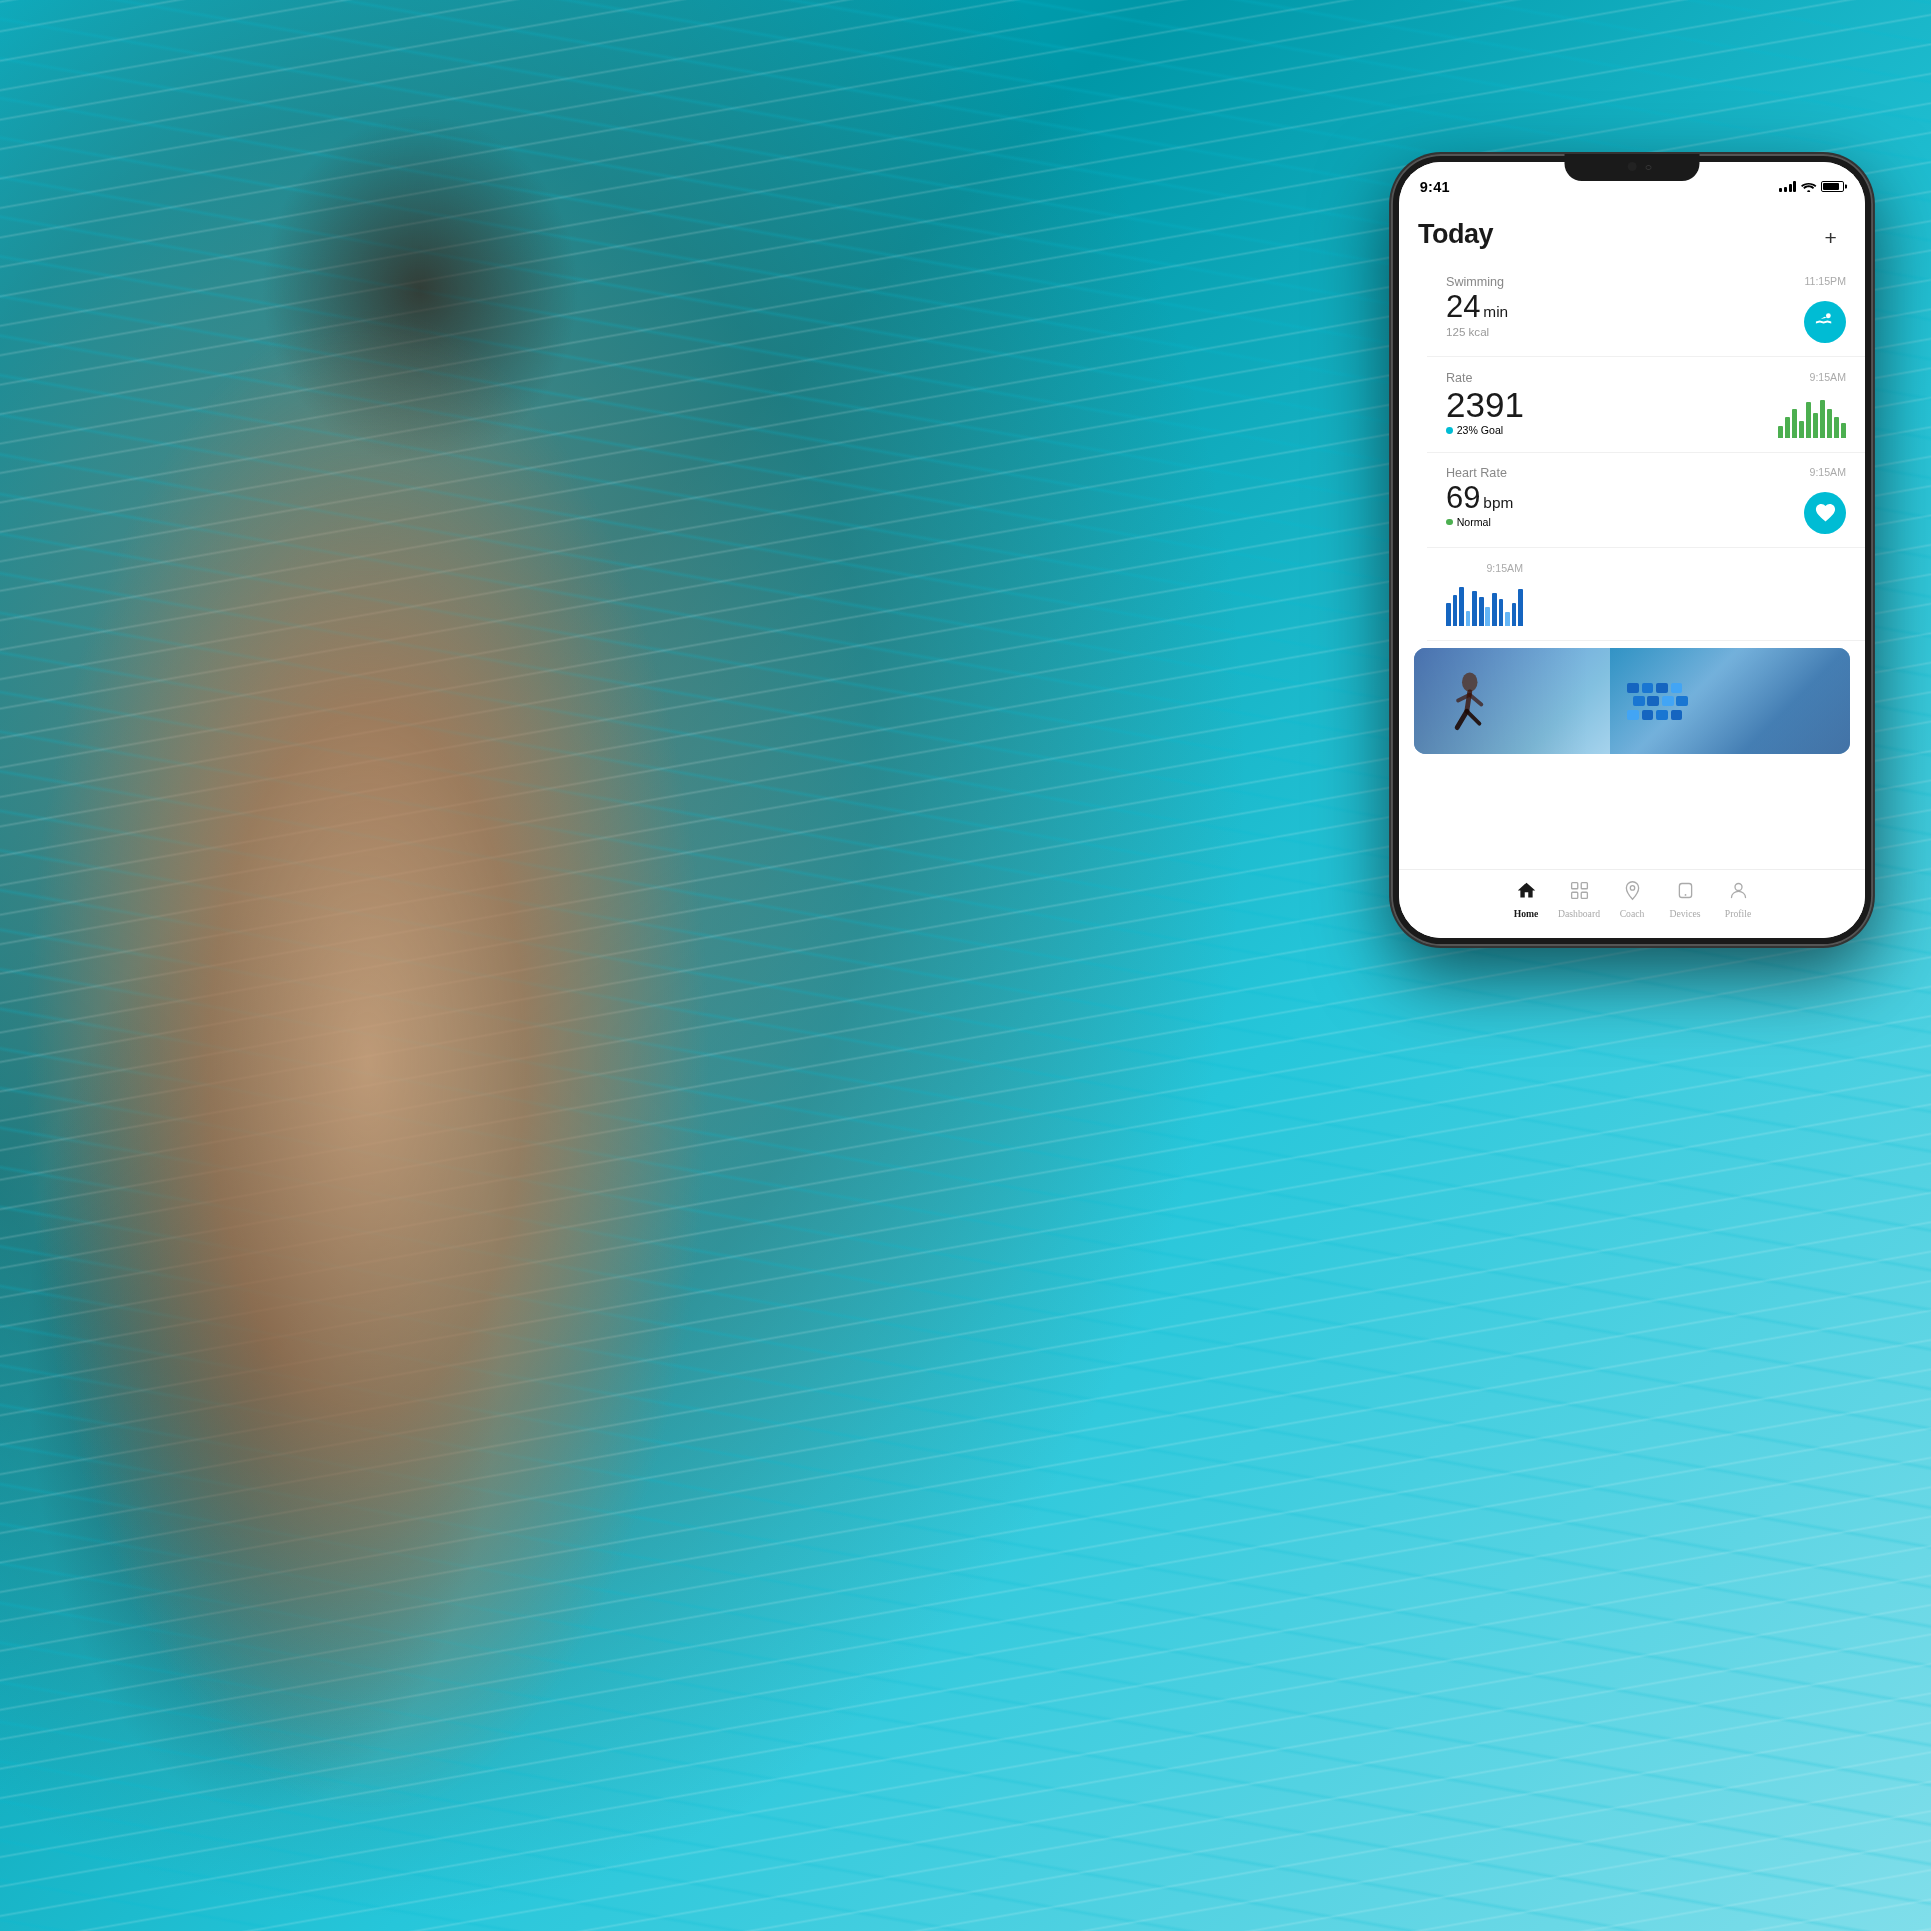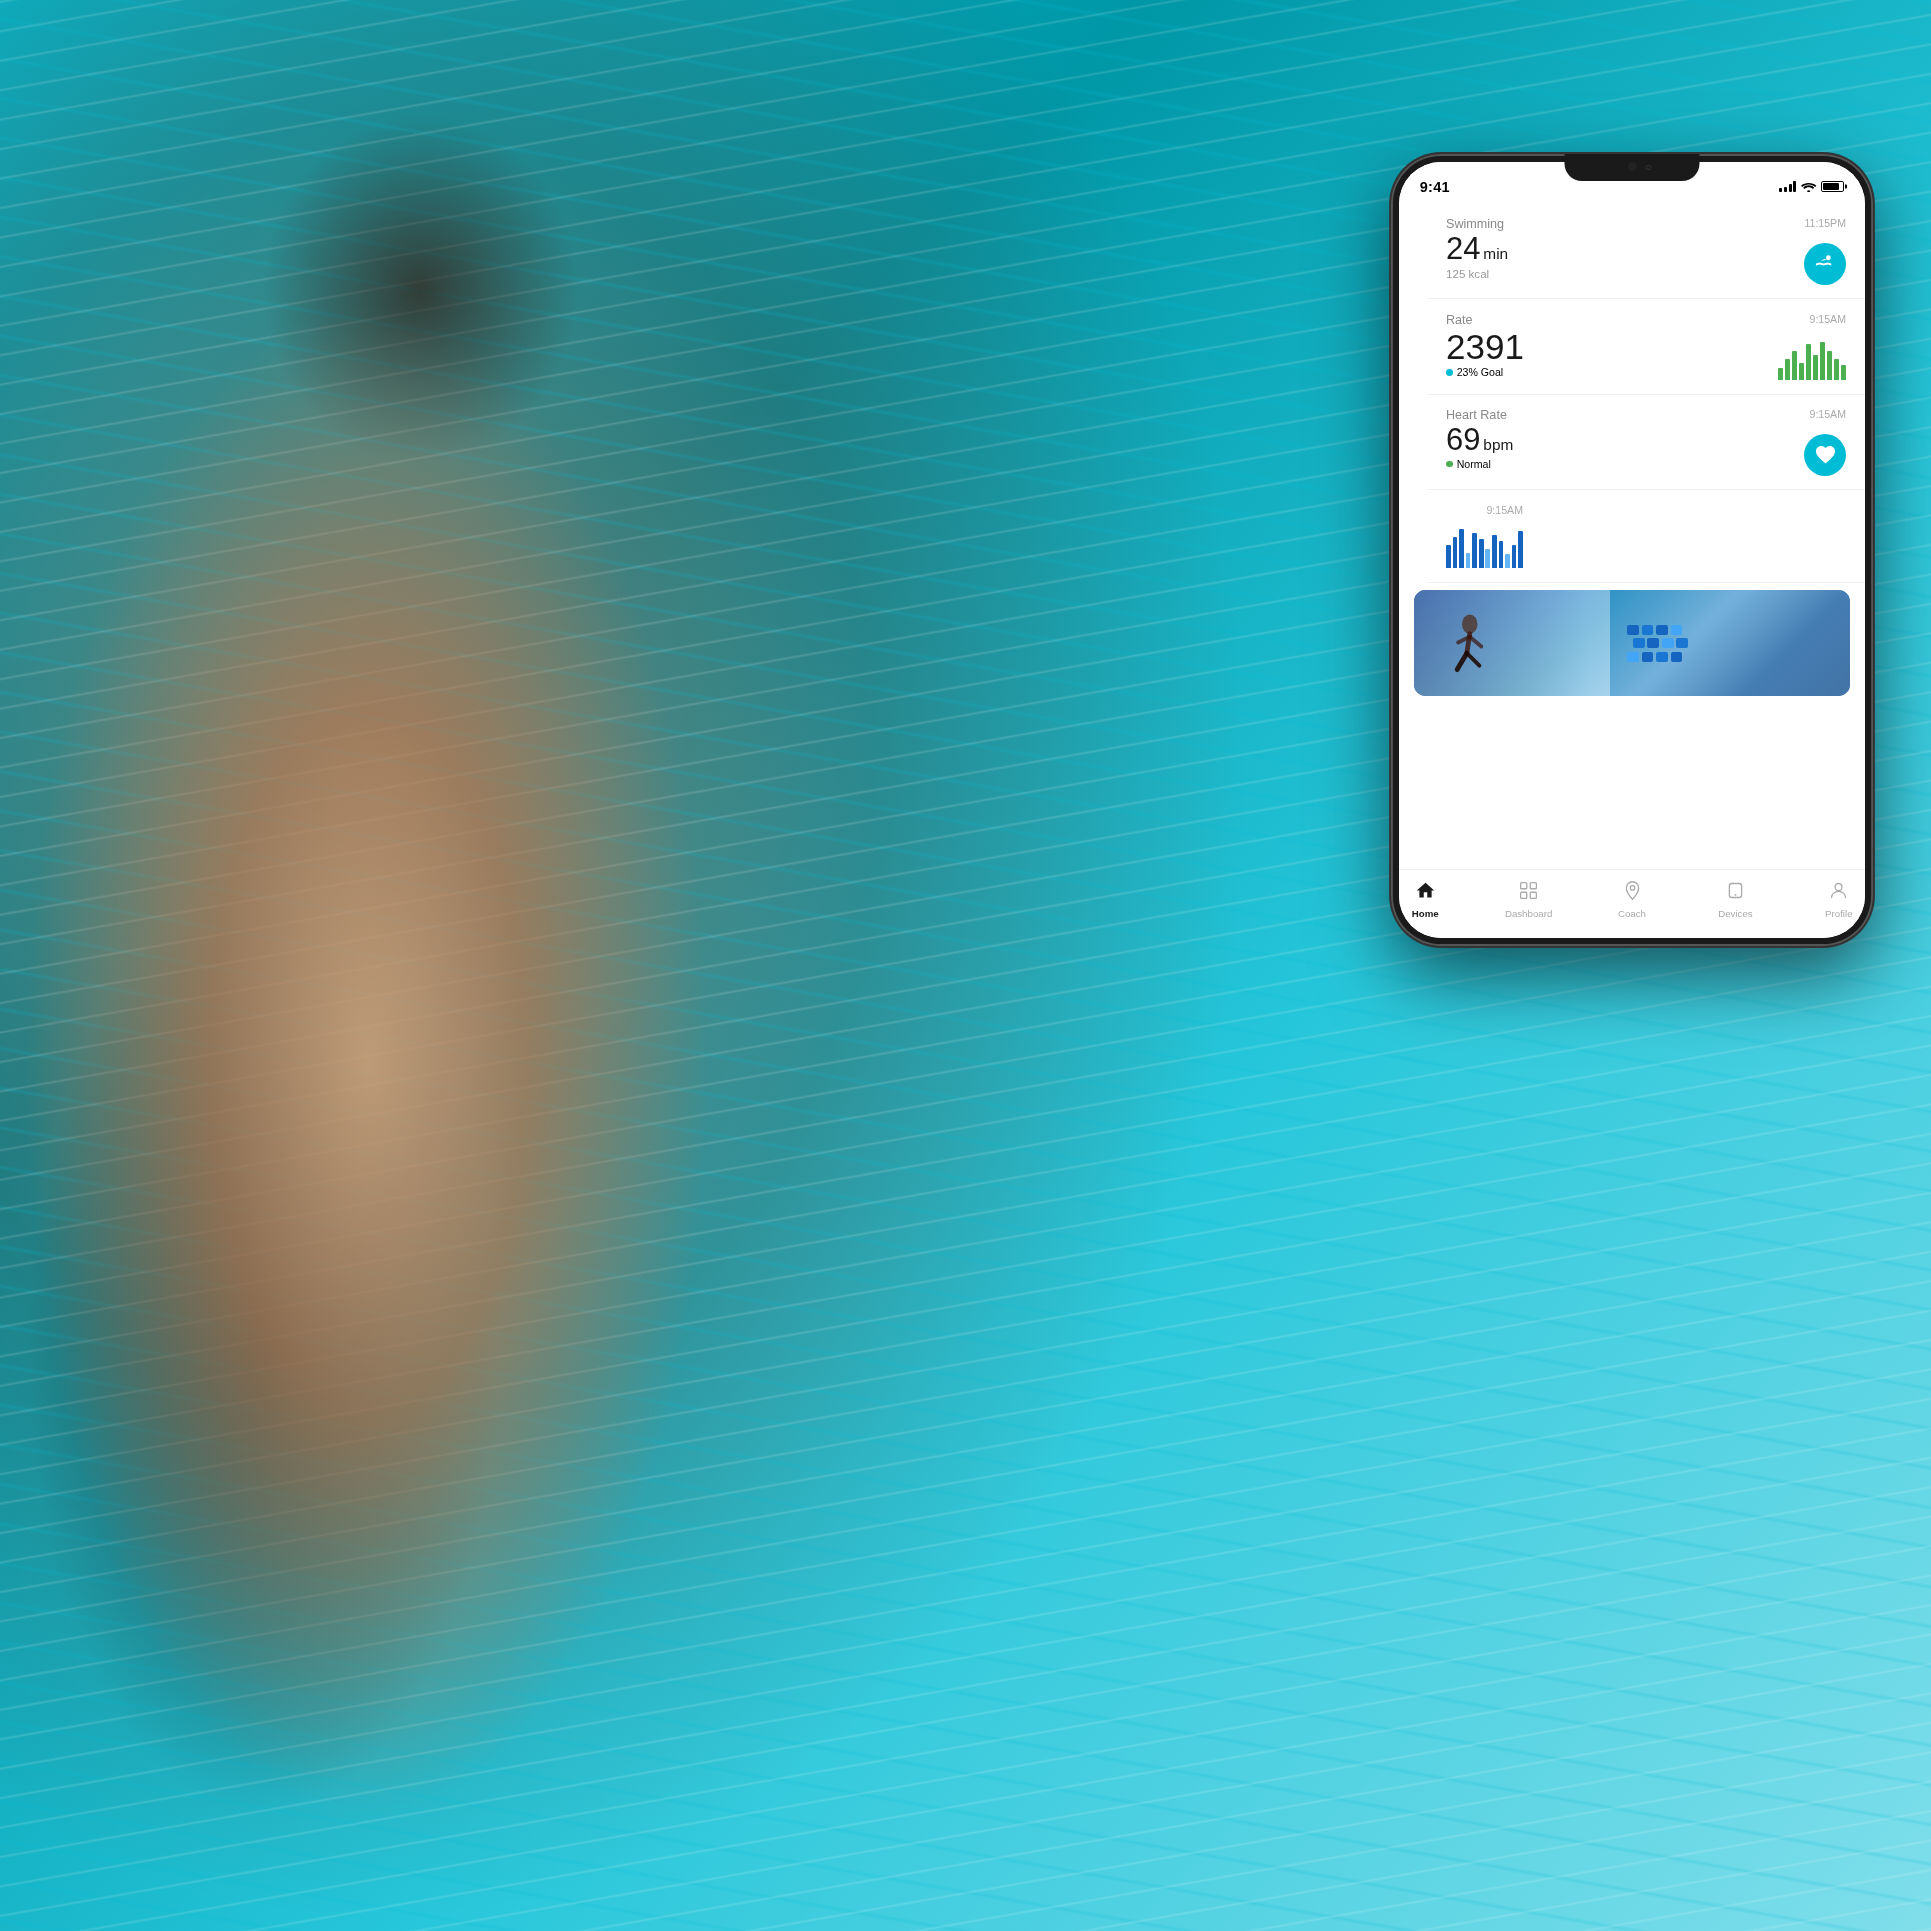--- a/index.html
+++ b/index.html
@@ -366,26 +366,27 @@
       position: absolute;
       inset: 0;
       background:
         linear-gradient(to right, rgba(0,0,0,0.2) 0%, transparent 40%),
         linear-gradient(135deg, #5b8dd9 0%, #82c0e0 40%, #b0d8f0 60%, #3d6b9e 80%, #2d5488 100%);
     }
 
     
     .bottom-nav {
       display: flex;
-      justify-content: space-between;
+      justify-content: center;
       align-items: center;
       padding: 9.7px 0 19.3px;
       background: white;
       border-top: 1px solid #eee;
       flex-shrink: 0;
+      font-family: Liberation Serif, serif;
     }
 
     .nav-item {
       display: flex;
       flex-direction: column;
       align-items: center;
       gap: 3.9px;
       cursor: pointer;
       min-width: 53px;
     }
@@ -465,20 +466,24 @@
           </svg>
 
           <div class="battery-icon">
             <div class="battery-fill"></div>
           </div>
         </div>
       </div>
 
       <div class="screen-content">
 
+        <div class="content-header">
+          <h1 class="page-title">Today</h1>
+          <div class="add-button">+</div>
+        </div>
 
         <div class="activity-card">
           <div class="card-left">
             <div class="card-label">Swimming</div>
             <div class="card-value">
               <span class="card-value-big">24</span>
               <span class="card-value-unit">min</span>
             </div>
             <div class="card-sub">125 kcal</div>
           </div>

